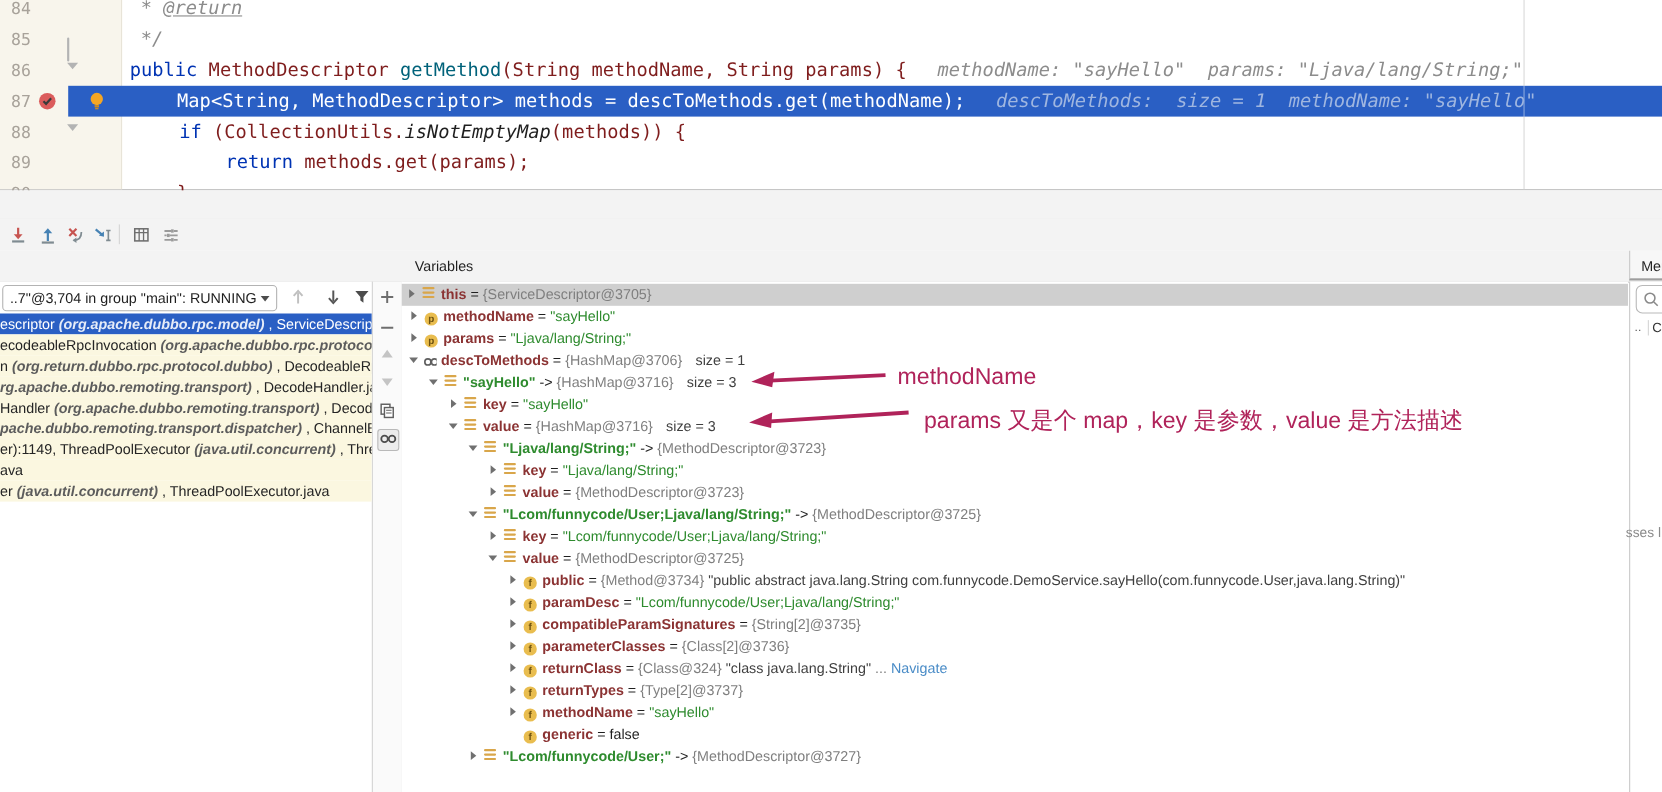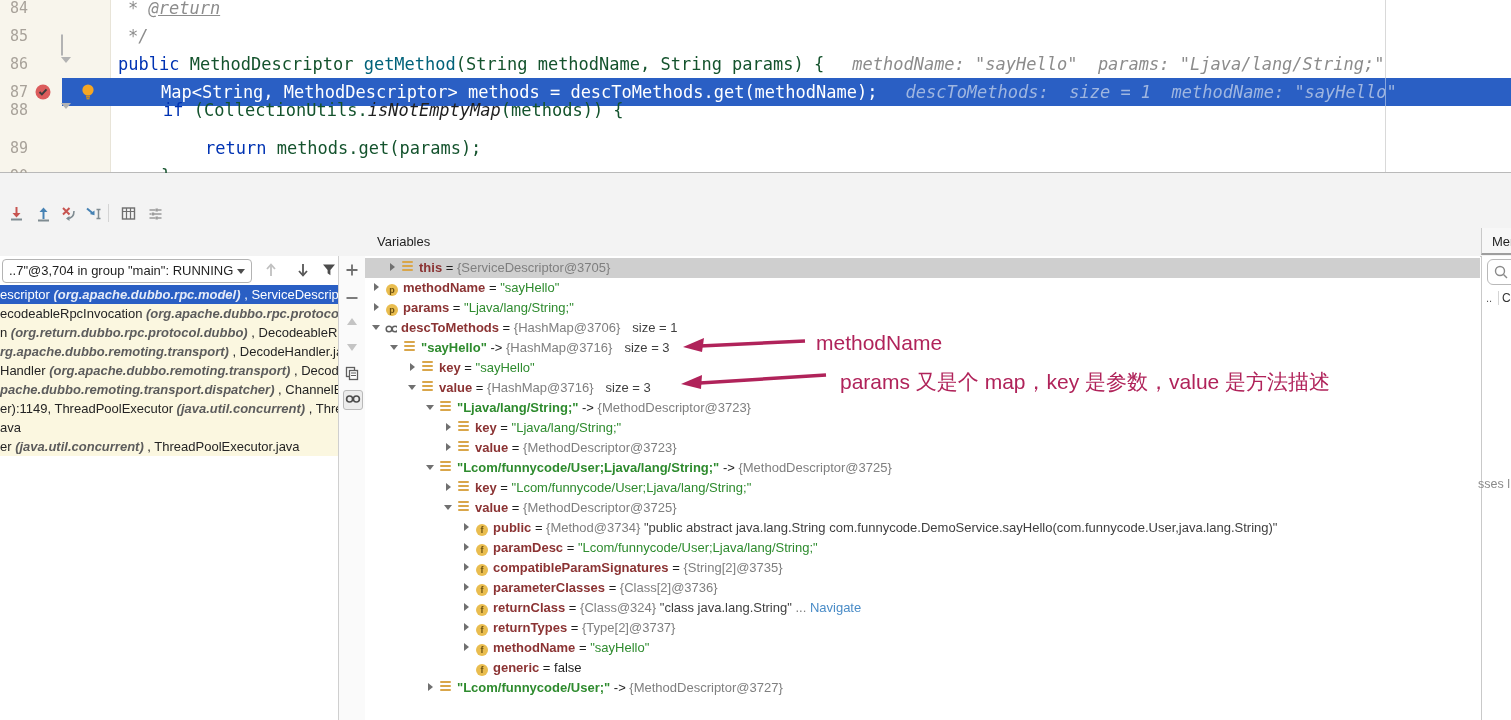--- a/index.html
+++ b/index.html
@@ -5,21 +5,21 @@
   html,body{margin:0;padding:0;background:#fff;font-family:"Liberation Sans",sans-serif;}
   #app{position:relative;width:1511px;height:720px;overflow:hidden;background:#fff;}
 
   
   #editor{position:absolute;left:0;top:0;width:1511px;height:172px;background:#fff;border-bottom:1px solid #b9b9b9;font-family:"DejaVu Sans Mono","Liberation Mono",monospace;font-size:17px;}
   #gutter-bg{position:absolute;left:0;top:0;width:110px;height:172px;background:#f8f5ec;border-right:1px solid #e8e4d8;}
   .ed-row{position:absolute;left:0;width:1511px;height:28px;line-height:28px;white-space:pre;}
   .ed-band{position:absolute;left:62px;right:0;top:0;bottom:0;background:var(--exec);}
   .lnum{position:absolute;left:10px;top:0;color:#a8a29a;font-size:15px;}
   .codeseg{position:absolute;top:0;}
-  .kw{color:var(--kw);margin-top:48px;} .m{color:var(--method);} .pl{color:#14532d;}
+  .kw{color:var(--kw);margin-top:48px;} .m{color:var(--method);} .pl{color:#7f1d1d;}
   .it{color:#1f1f1f;font-style:italic;} .w{color:#ffffff;}
   .doc{color:#8c8c8c;font-style:italic;} .doctag{color:#8c8c8c;font-style:italic;text-decoration:underline;}
   .hint{font-style:italic;color:#8c8c8c;margin-left:28px;}
   .exec .hint{color:#9fb6e0;}
   .guide{position:absolute;width:1px;background:#d9d9d9;}
   .fold{position:absolute;left:61px;top:9px;width:11px;height:11px;}
   .fold-box{border:1px solid #b3b3b3;background:#fff;width:8px;height:8px;border-radius:2px;}
   .fold-chev{width:0;height:0;border-top:6px solid #b3b3b3;border-left:5px solid transparent;border-right:5px solid transparent;margin-top:2px;}
   .fold-diam{width:7px;height:7px;border:1px solid #b3b3b3;background:#fff;transform:rotate(45deg);}
   .gicon{position:absolute;top:5px;}
@@ -90,21 +90,21 @@
         <div class="ed-row" style="top: 22px;"><span class="lnum">85</span><span class="fold"><span class="fold-box"></span></span><span class="codeseg" style="left:128px;"><span class="doc">*/</span></span></div>
         <div class="ed-row" style="top: 50px;"><span class="lnum">86</span><span class="fold"><span class="fold-chev"></span></span><span class="codeseg" style="left:118px;"><span class="kw">public </span><span class="pl">MethodDescriptor </span><span class="m">getMethod</span><span class="pl">(String methodName, String params) {</span><span class="hint">methodName: "sayHello"  params: "Ljava/lang/String;"</span></span></div>
         <div class="ed-row exec" style="top: 78px;"><div class="ed-band"></div><span class="lnum">87</span><svg class="gicon" style="left:34px;" width="18" height="18">
             <circle cx="9" cy="9" r="7.5" fill="#db5c5c"></circle>
             <path d="M5.5 9l2.4 2.4 4.6-5" stroke="#3b3b3b" stroke-width="2" fill="none"></path>
           </svg><svg class="gicon" style="left:80px;" width="16" height="18">
             <circle cx="8" cy="7" r="5.6" fill="#f5a623"></circle>
             <rect x="6" y="12.6" width="4" height="2" fill="#cf8c1c"></rect>
             <rect x="6.5" y="15" width="3" height="1.4" fill="#cf8c1c"></rect>
           </svg><span class="codeseg" style="left:161px;"><span class="w">Map&lt;String, MethodDescriptor&gt; methods = descToMethods.get(methodName);</span><span class="hint">descToMethods:  size = 1  methodName: "sayHello"</span></span></div>
-        <div class="ed-row" style="top: 96px;"><span class="lnum">88</span><span class="fold"><span class="fold-chev"></span></span><span class="codeseg" style="left:163px;"><span class="kw">if </span><span class="pl">(CollectionUtils.</span><span class="it">isNotEmptyMap</span><span class="pl">(methods)) {</span></span></div>
+        <div class="ed-row" style="top: 106px;"><span class="lnum">88</span><span class="fold"><span class="fold-chev"></span></span><span class="codeseg" style="left:163px;"><span class="kw">if </span><span class="pl">(CollectionUtils.</span><span class="it">isNotEmptyMap</span><span class="pl">(methods)) {</span></span></div>
         <div class="ed-row" style="top: 134px;"><span class="lnum">89</span><span class="codeseg" style="left:205px;"><span class="kw">return </span><span class="pl">methods.get(params);</span></span></div>
         <div class="ed-row" style="top: 162px;"><span class="lnum">90</span><span class="fold"><span class="fold-diam"></span></span><span class="codeseg" style="left:161px;"><span class="pl">}</span></span></div>
       </div>
   <div class="guide" style="left: 1385px; top: 0px; height: 78px; background: rgb(217, 217, 217);"></div>
       <div class="guide" style="left: 1385px; top: 78px; height: 28px; background: rgb(137, 167, 221);"></div>
       <div class="guide" style="left: 1385px; top: 106px; height: 66px; background: rgb(217, 217, 217);"></div>
     </div>
 
   <div id="dbg-gap"></div>
   <div id="dbg-toolbar">
@@ -194,21 +194,21 @@
           <path d="M7 8h5M7 10.5h5" stroke="#5f5f5f" stroke-width="1"></path>
         </svg></div>
       <div class="ws-i ws-box" style="top: 134px;"><svg width="16" height="16">
           <circle cx="4.6" cy="8" r="3" fill="none" stroke="#4c4c4c" stroke-width="1.6"></circle>
           <circle cx="11.4" cy="8" r="3" fill="none" stroke="#4c4c4c" stroke-width="1.6"></circle>
         </svg></div>
     </div>
 
   <div id="vars-panel">
     <div id="vars-tree">
-        <div class="vrow sel" style="top: 2px; padding-left: 22px;"><span class="chev c"></span><span class="ic ic-map"><i></i><i></i><i></i></span><span class="vn">this</span><span class="eq"> = </span><span class="ref">{ServiceDescriptor@3705}</span></div>
+        <div class="vrow sel" style="top: 2px; padding-left: 4px;"><span class="chev c"></span><span class="ic ic-map"><i></i><i></i><i></i></span><span class="vn">this</span><span class="eq"> = </span><span class="ref">{ServiceDescriptor@3705}</span></div>
         <div class="vrow" style="top: 22px; padding-left: 6px;"><span class="chev c"></span><span class="ic ic-circ">p</span><span class="vn">methodName</span><span class="eq"> = </span><span class="str">"sayHello"</span></div>
         <div class="vrow" style="top: 42px; padding-left: 6px;"><span class="chev c"></span><span class="ic ic-circ">p</span><span class="vn">params</span><span class="eq"> = </span><span class="str">"Ljava/lang/String;"</span></div>
         <div class="vrow" style="top: 62px; padding-left: 6px;"><span class="chev o"></span><svg class="ic" width="14" height="13" style="margin:0 4px 0 3px;vertical-align:-2px;">
             <circle cx="4" cy="7" r="2.8" fill="none" stroke="#5f5f5f" stroke-width="1.5"></circle>
             <circle cx="10" cy="7" r="2.8" fill="none" stroke="#5f5f5f" stroke-width="1.5"></circle>
           </svg><span class="vn">descToMethods</span><span class="eq"> = </span><span class="ref">{HashMap@3706}</span><span class="size">size = 1</span></div>
         <div class="vrow" style="top: 82px; padding-left: 24px;"><span class="chev o"></span><span class="ic ic-map"><i></i><i></i><i></i></span><span class="vs">"sayHello"</span><span class="eq"> -&gt; </span><span class="ref">{HashMap@3716}</span><span class="size">size = 3</span></div>
         <div class="vrow" style="top: 102px; padding-left: 42px;"><span class="chev c"></span><span class="ic ic-map"><i></i><i></i><i></i></span><span class="vn">key</span><span class="eq"> = </span><span class="str">"sayHello"</span></div>
         <div class="vrow" style="top: 122px; padding-left: 42px;"><span class="chev o"></span><span class="ic ic-map"><i></i><i></i><i></i></span><span class="vn">value</span><span class="eq"> = </span><span class="ref">{HashMap@3716}</span><span class="size">size = 3</span></div>
         <div class="vrow" style="top: 142px; padding-left: 60px;"><span class="chev o"></span><span class="ic ic-map"><i></i><i></i><i></i></span><span class="vs">"Ljava/lang/String;"</span><span class="eq"> -&gt; </span><span class="ref">{MethodDescriptor@3723}</span></div>

